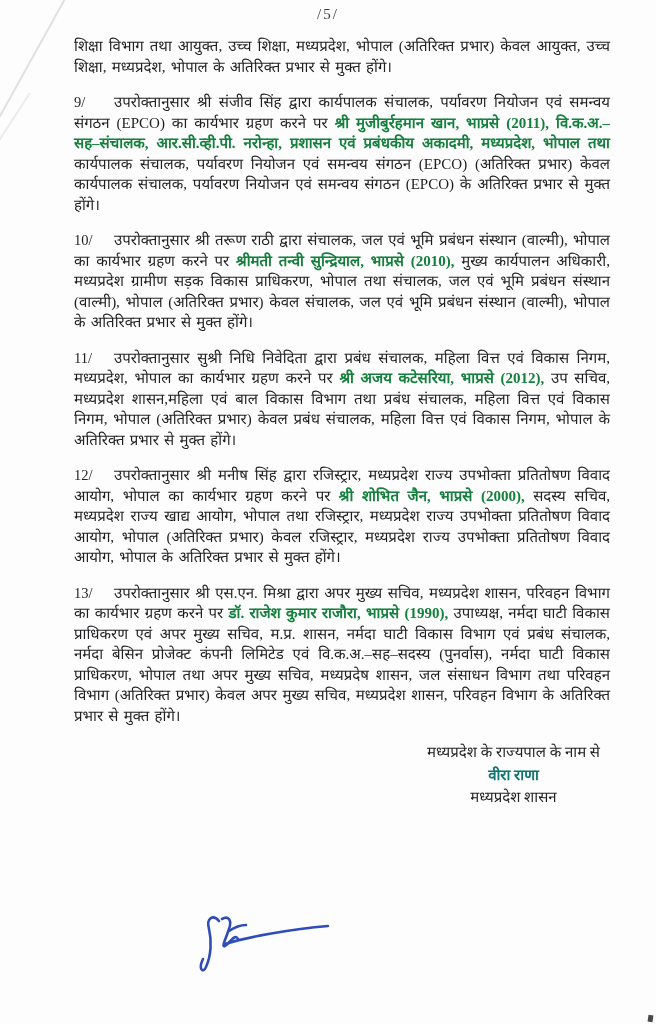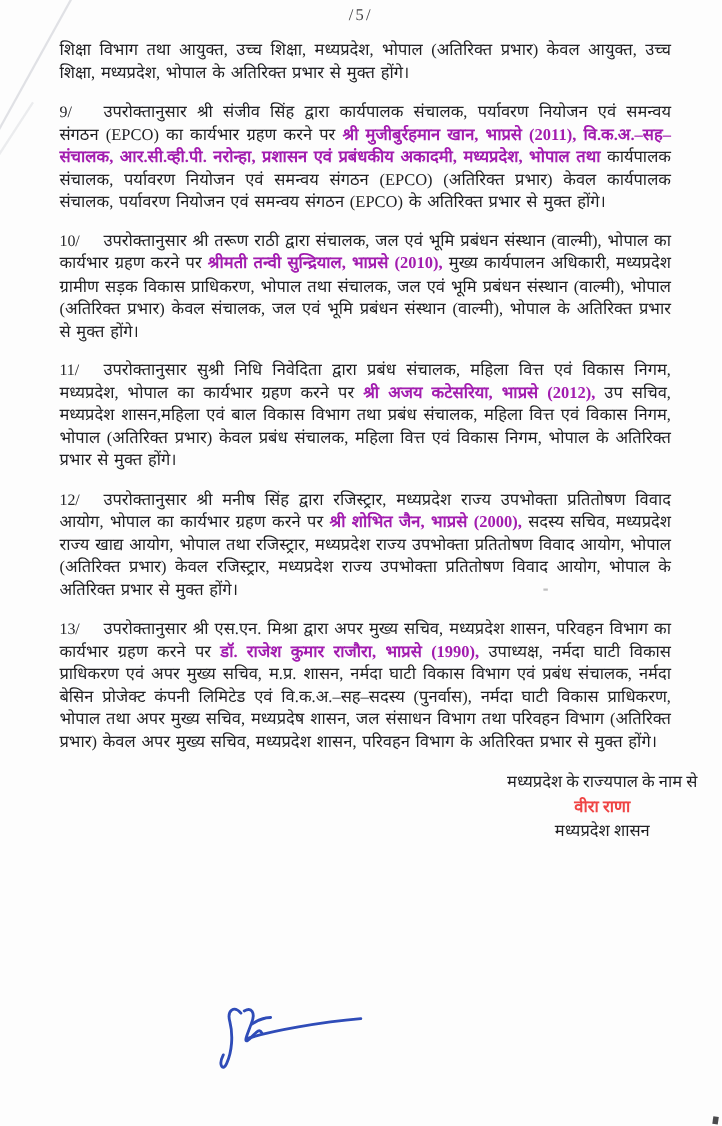--- a/index.html
+++ b/index.html
@@ -40,41 +40,42 @@
     font-size: 15px;
     letter-spacing: 2px;
     color: #3c3c40;
   }
   .content {
     padding: 13px 46px 0 54px;
     font-size: 15px;
     line-height: 20.5px;
     text-align: justify;
     word-spacing: 1.5px;
+    margin-left: 20px;
   }
   .para {
     margin: 0 0 15px 0;
   }
   .pnum {
     display: inline-block;
     min-width: 40px;
     font-size: 14.5px;
   }
   .seg { font-weight: 400; }
-  .seg.bold { font-weight: 700; color: #a21caf; }
+  .seg.bold { font-weight: 700; color: #15803d; }
 
   .signature-block {
     width: max-content;
-    margin: 2px 22px 0 auto;
+    margin: 2px 56px 0 auto;
     text-align: center;
     font-size: 15px;
     line-height: 22.5px;
   }
   .sig-line { white-space: nowrap; }
-  .sig-line.bold { font-weight: 700; color: #ef4444; }
+  .sig-line.bold { font-weight: 700; color: #0f766e; }
 
   .ink {
     position: absolute;
     left: 192px;
     top: 908px;
     pointer-events: none;
   }
 </style>
 </head>
 <body>

